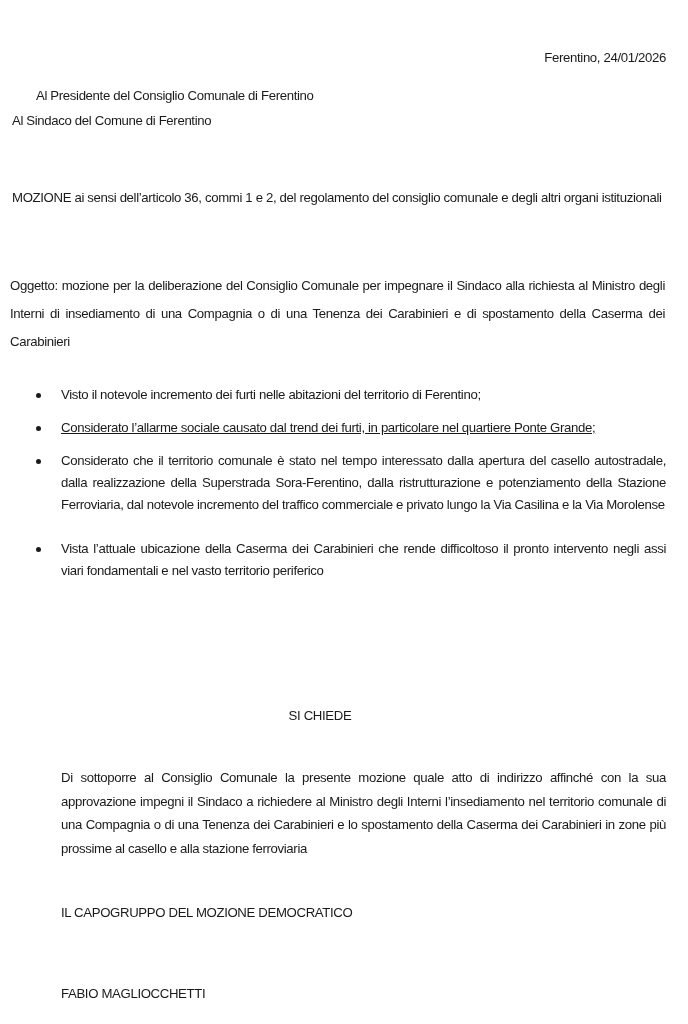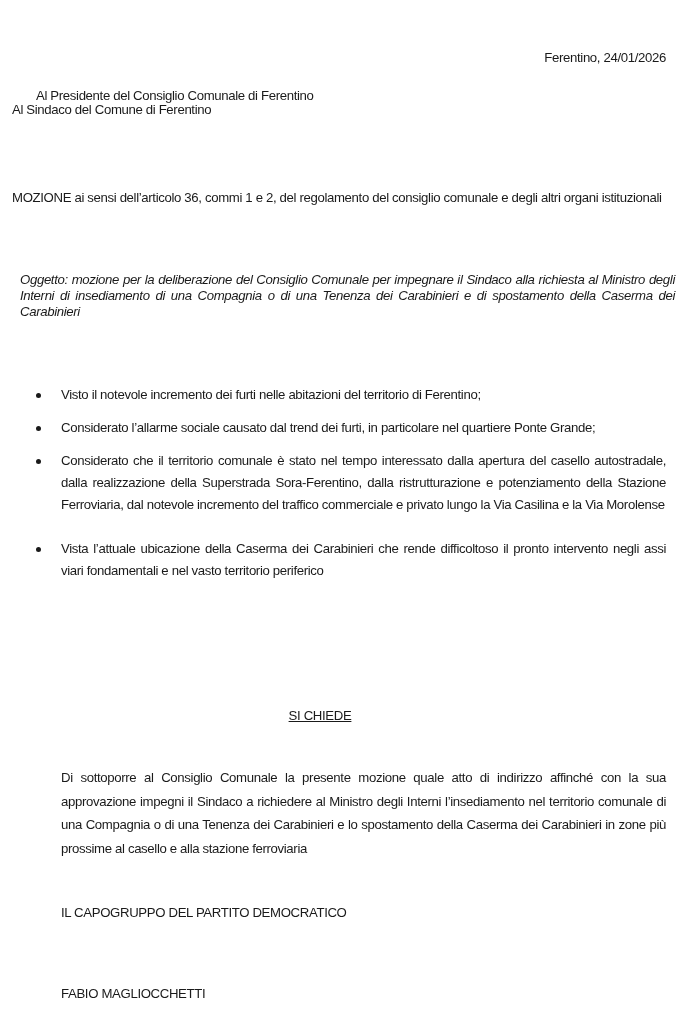--- a/index.html
+++ b/index.html
@@ -19,34 +19,33 @@
       line-height: 24px;
     }
     .abs { position: absolute; }
     .date {
       top: 46px;
       right: 22px;
       text-align: left;
       white-space: nowrap;
     }
     .addr1 { top: 84px; left: 12px; white-space: nowrap; margin-left: 24px; }
-    .addr2 { top: 98px; left: 12px; white-space: nowrap; }
+    .addr2 { top: 109px; left: 12px; white-space: nowrap; }
     .mozione {
       top: 186px;
       left: 12px;
       width: 650px;
       line-height: 24px;
     }
     .oggetto {
       top: 272px;
-      left: 20px;
+      left: 10px;
       width: 655px;
       text-align: justify;
-      line-height: 16px;
-      font-style: italic;
+      line-height: 28px;
     }
     .bullets {
       top: 384px;
       left: 30px;
       width: 636px;
       margin: 0;
       padding: 0;
       list-style: none;
     }
     .bullets li {
@@ -59,29 +58,28 @@
     .bullets li .dot {
       position: absolute;
       left: 6px;
       top: 9px;
       width: 5px;
       height: 5px;
       border-radius: 50%;
       background: #1a1a1a;
     }
     .bullets li.b1 { margin-bottom: 11px; }
-    .bullets li.b2 { margin-bottom: 11px; }
+    .bullets li.b2 { margin-bottom: 11px; text-decoration: underline; }
     .bullets li.b3 { margin-bottom: 22px; }
     .bullets li.b4 { margin-bottom: 13px; }
     .sichiede {
       top: 704px;
       left: 0;
       width: 640px;
       text-align: center;
-      text-decoration: underline;
     }
     .request {
       top: 766px;
       left: 61px;
       width: 605px;
       text-align: justify;
       line-height: 23.5px;
     }
     .sig1 { top: 901px; left: 61px; white-space: nowrap; }
     .sig2 { top: 934px; left: 61px; white-space: nowrap; margin-top: 48px; }
@@ -114,14 +112,14 @@
   <li class="b5">
     <span class="dot"></span>
     <span>Vista l’attuale ubicazione della Caserma dei Carabinieri che rende difficoltoso il pronto intervento negli assi viari fondamentali e nel vasto territorio periferico</span>
   </li>
 </ul>
 
 <div class="abs sichiede">SI CHIEDE</div>
 
 <div class="abs request">Di sottoporre al Consiglio Comunale la presente mozione quale atto di indirizzo affinché con la sua approvazione  impegni il Sindaco a richiedere al Ministro degli Interni l’insediamento nel territorio comunale di una Compagnia o di una Tenenza dei Carabinieri e lo spostamento della Caserma dei Carabinieri  in zone più prossime al casello e alla stazione ferroviaria</div>
 
-<div class="abs sig1">IL CAPOGRUPPO DEL PARTITO DEMOCRATICO</div>
+<div class="abs sig1">IL CAPOGRUPPO DEL MOZIONE DEMOCRATICO</div>
 <div class="abs sig2">FABIO MAGLIOCCHETTI</div>
 
 </body></html>

